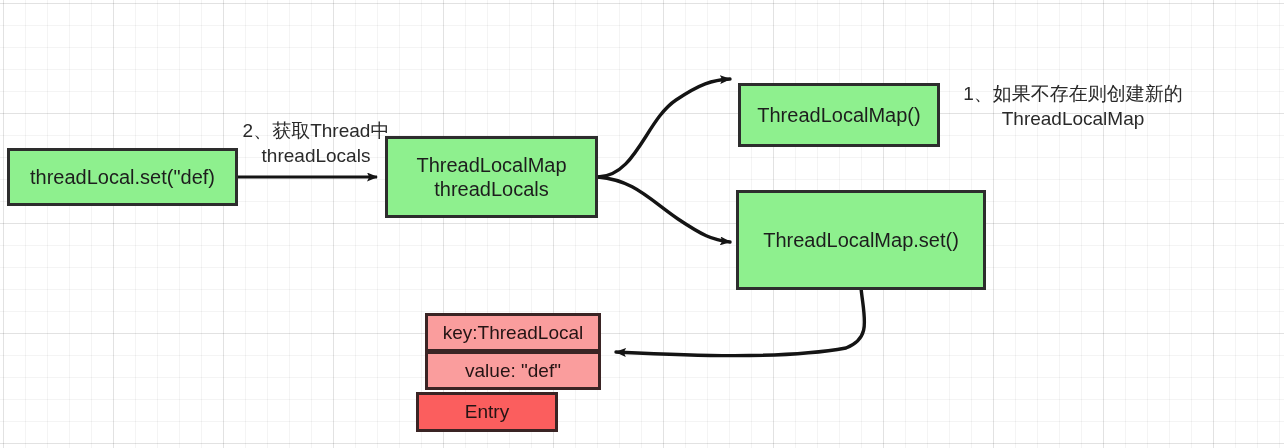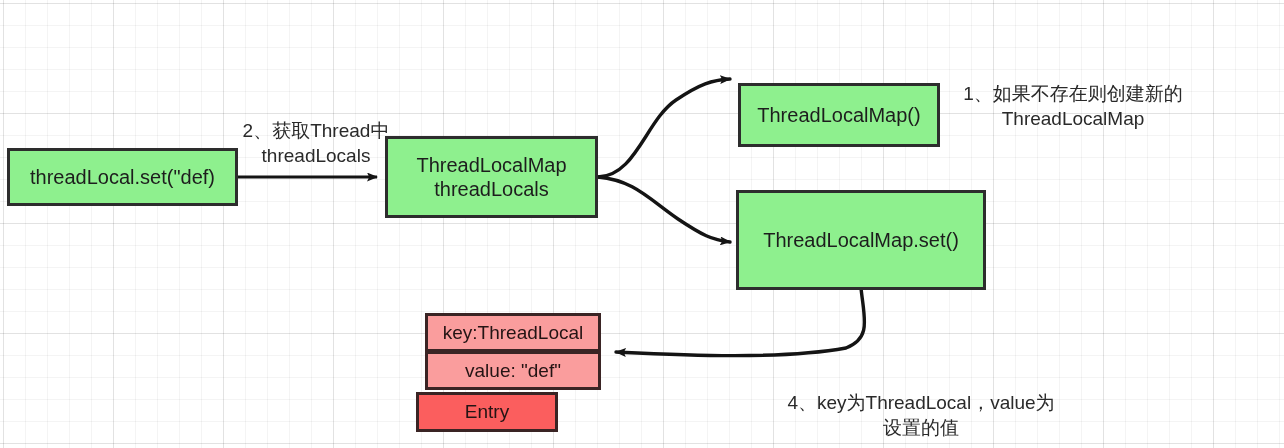--- a/index.html
+++ b/index.html
@@ -149,18 +149,14 @@
     <span>2、获取Thread中
 threadLocals</span>
   </div>
 
   <div class="caption" style="left:940px; top:56px; width:266px;">
     <span>1、如果不存在则创建新的
 ThreadLocalMap</span>
   </div>
 
 
-  <div class="caption" style="left:768px; top:365px; width:306px;">
-    <span>4、key为ThreadLocal，value为
-设置的值</span>
-  </div>
 
 </div>
 
 </body></html>

